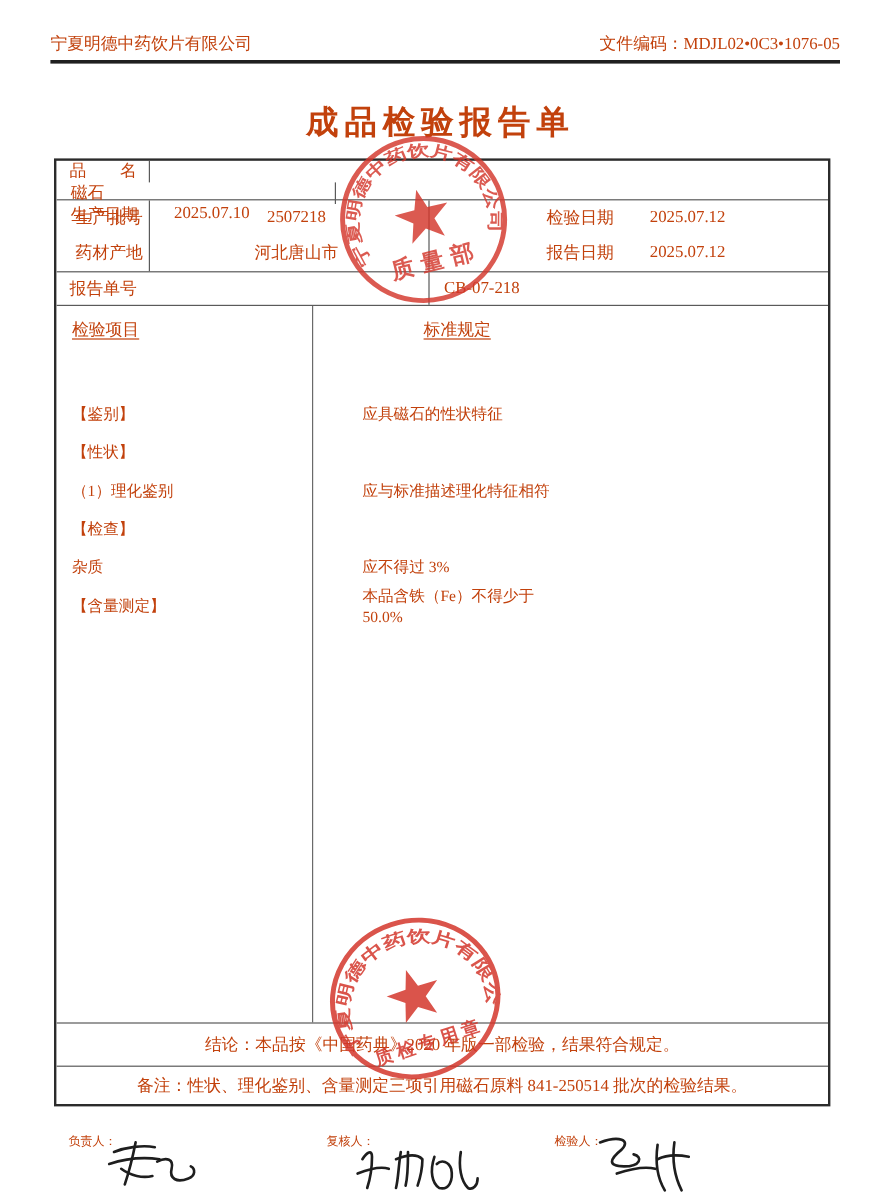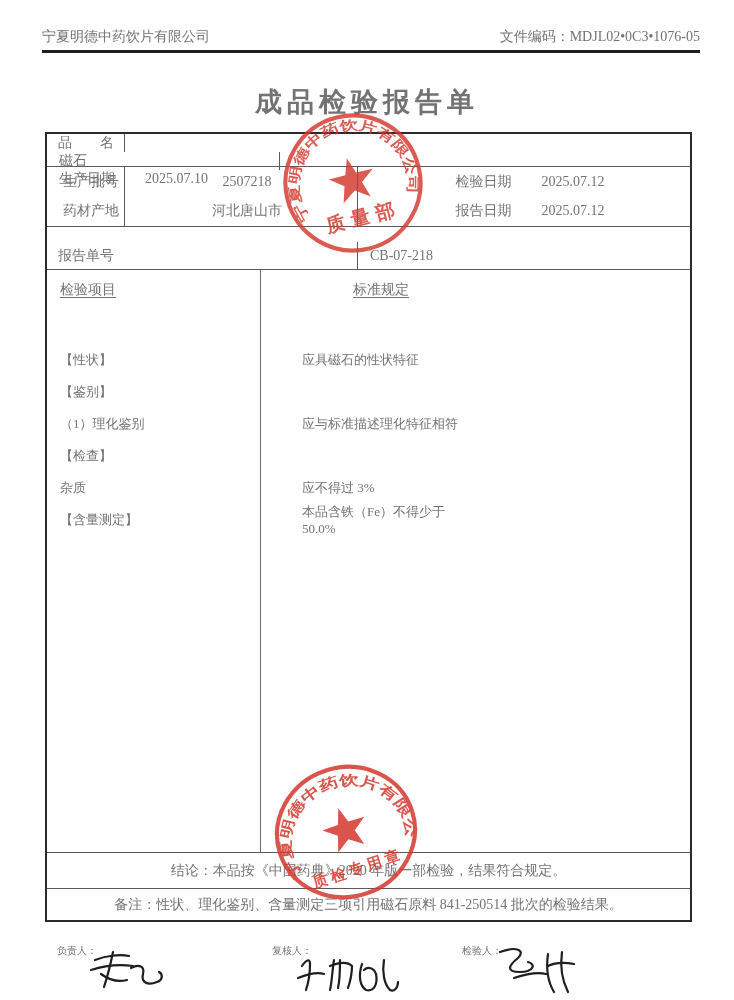--- a/index.html
+++ b/index.html
@@ -1,18 +1,18 @@
 <!DOCTYPE html>
 <html><head>
 <meta charset="utf-8">
 <style>
   html,body { margin:0; padding:0; background:#ffffff; }
   .page {
     position:relative; width:734px; height:1000px; background:#ffffff;
-    font-family:"Liberation Serif","DejaVu Serif",serif; color:#737373;
+    font-family:"Liberation Serif","DejaVu Serif",serif; color:#c2410c;
     overflow:hidden;
   }
   
   .page-header {
     position:absolute; top:28px; left:42px; width:658px;
     display:flex; justify-content:space-between; align-items:flex-end;
     font-size:14px;
   }
   .header-rule {
     position:absolute; top:50px; left:42px; width:658px; height:3px;
@@ -36,21 +36,21 @@
   }
   .cell-value {
     width:233px; display:flex; align-items:center; padding-left:12px;
     border-right:1px solid #5a5a5a; box-sizing:border-box;
   }
   .cell-right { flex:1; display:flex; align-items:center; padding-left:12px; }
   .rlabel { width:86px; flex:0 0 86px; }
   .row-b { height:59px; display:flex; align-items:stretch; border-bottom:1px solid #5a5a5a; }
   .stack { display:flex; flex-direction:column; justify-content:center; }
   .stack .line { height:29px; display:flex; align-items:center; }
-  .row-c { height:27px; display:flex; align-items:stretch; border-bottom:1px solid #5a5a5a;margin-top:15px; }
+  .row-c { height:27px; display:flex; align-items:stretch; border-bottom:1px solid #5a5a5a; }
   .c-left {
     width:311px; flex:0 0 311px; display:flex; align-items:center; padding-left:11px;
     border-right:1px solid #5a5a5a; box-sizing:border-box;
   }
   .c-right { flex:1; display:flex; align-items:center; padding-left:12px; }
   .row-body { flex:1; display:flex; align-items:stretch; font-size:13px; }
   .bcol { box-sizing:border-box; }
   .bcol1 { width:213px; flex:0 0 213px; }
   .bcol2 { width:213px; flex:0 0 213px; border-left:1px solid #6a6a6a;padding-left:28px; }
   .bcol3 { flex:1; border-left:1px solid #bdbdbd; }
@@ -129,22 +129,22 @@
       <div class="c-left">报告单号</div>
       <div class="c-right">CB-07-218</div>
     </div>
 
     <div class="row-body">
       <div class="bcol bcol1">
         <div class="bhead lefty">
             <span>检验项目</span>
           </div>
         <div class="blines">
+          <div class="bline">【鉴别】</div>
           <div class="bline">【性状】</div>
-          <div class="bline">【鉴别】</div>
           <div class="bline">（1）理化鉴别</div>
           <div class="bline">【检查】</div>
           <div class="bline">杂质</div>
           <div class="bline">【含量测定】</div>
         </div>
       </div>
       <div class="bcol bcol2">
         <div class="bhead centery">
             <span>标准规定</span>
           </div>

